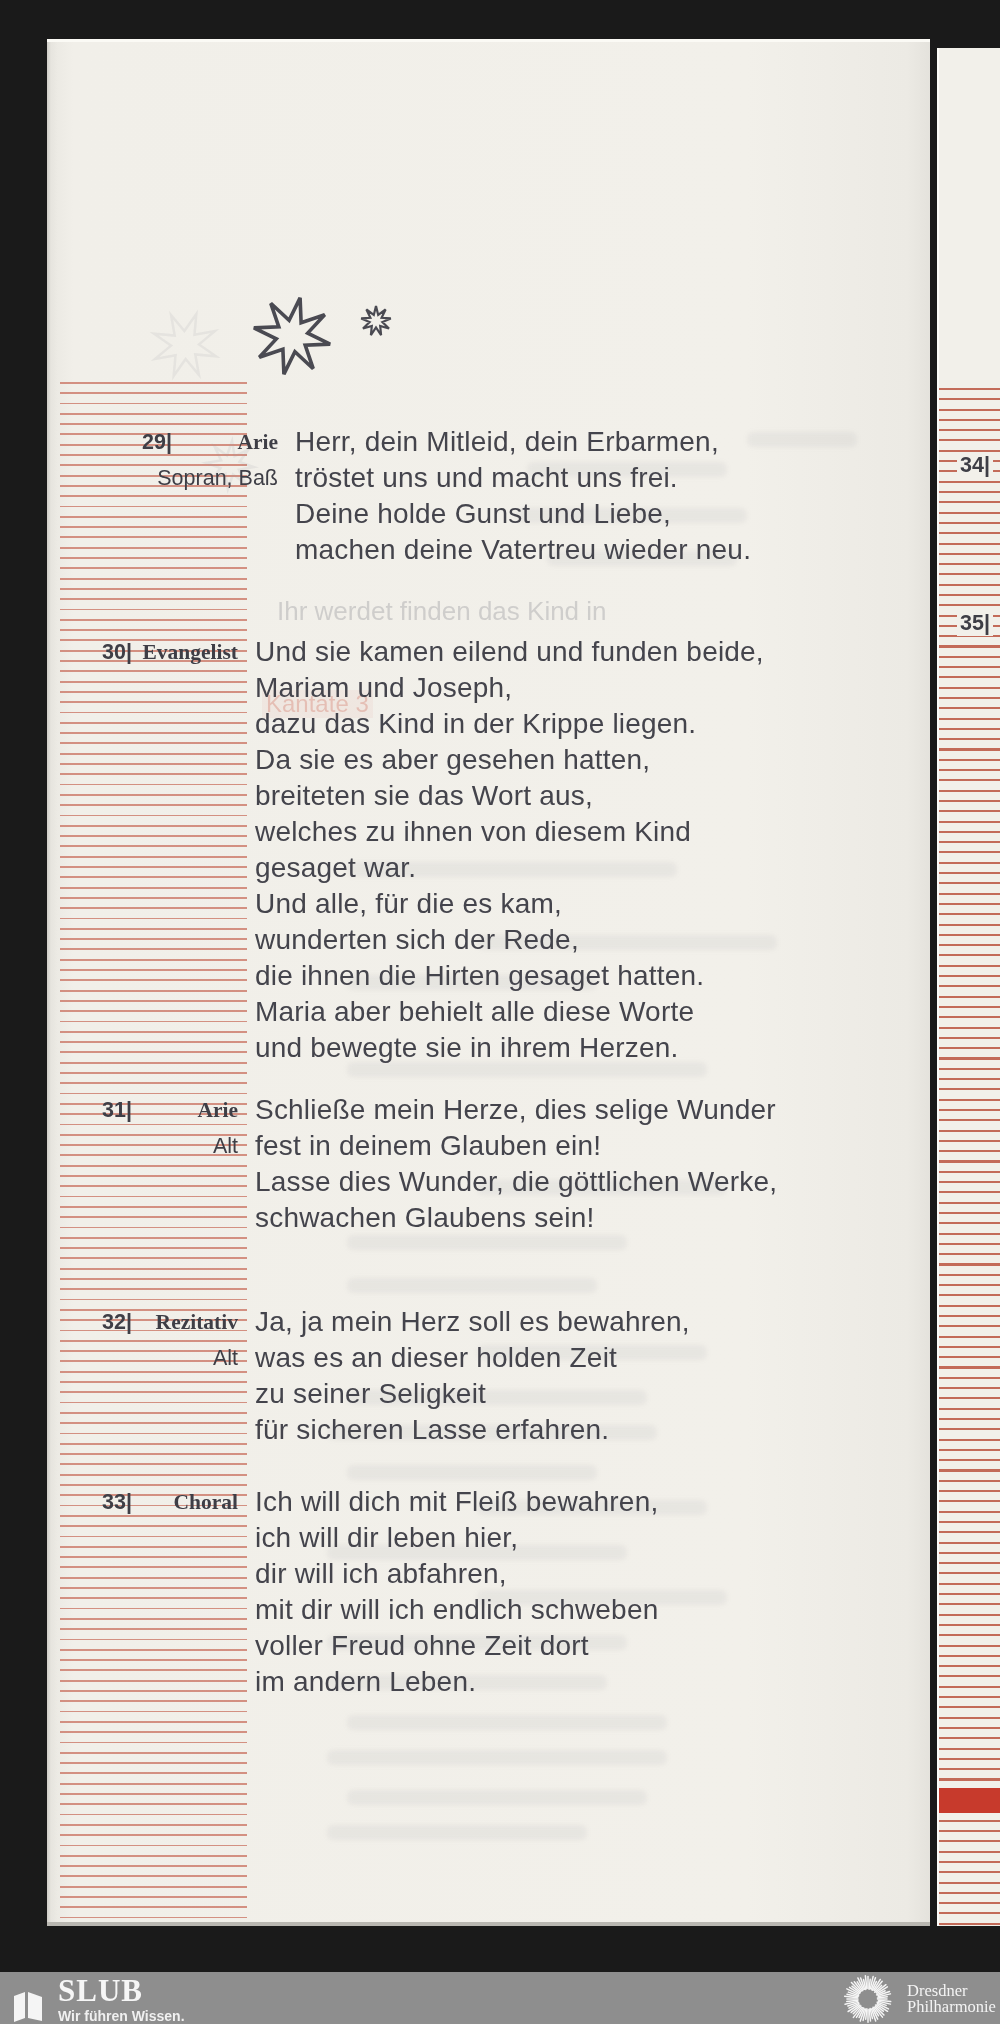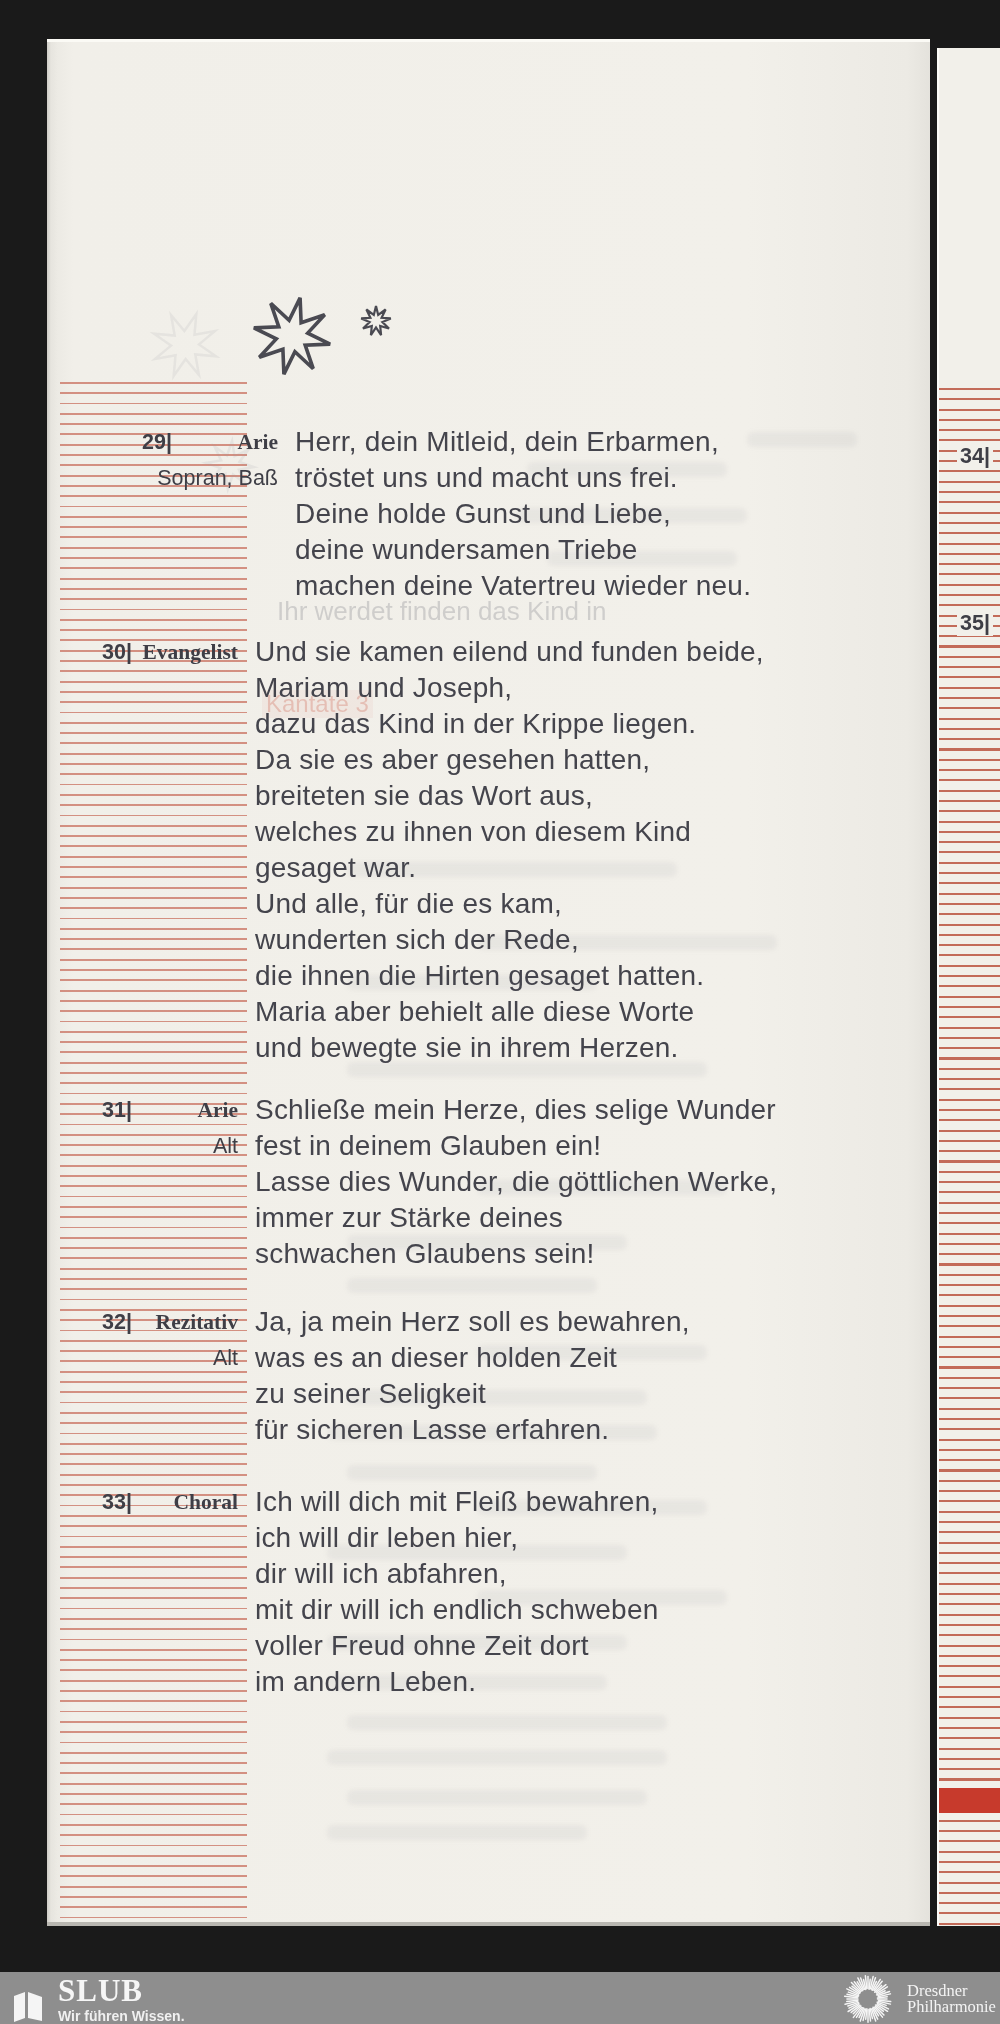--- a/index.html
+++ b/index.html
@@ -118,21 +118,20 @@
   <div id="sections">
       <div class="section" style="top: 382px; margin-left: 40px;">
         <div class="label-col">
           <div><span class="num">29|</span><span class="mlabel">Arie</span></div>
           <div><span class="voice">Sopran, Baß</span></div>
         </div>
         <div class="body-col">
           <div class="tline">Herr, dein Mitleid, dein Erbarmen,</div>
           <div class="tline">tröstet uns und macht uns frei.</div>
           <div class="tline">Deine holde Gunst und Liebe,</div>
-          <div class="tline">deine wundersamen Triebe</div>
           <div class="tline">machen deine Vatertreu wieder neu.</div>
         </div>
       </div>
       <div class="section" style="top: 592px;">
         <div class="label-col">
           <div><span class="num">30|</span><span class="mlabel">Evangelist</span></div>
         </div>
         <div class="body-col">
           <div class="tline">Und sie kamen eilend und funden beide,</div>
           <div class="tline">Mariam und Joseph,</div>
@@ -150,21 +149,20 @@
       </div>
       <div class="section" style="top: 1050px;">
         <div class="label-col">
           <div><span class="num">31|</span><span class="mlabel">Arie</span></div>
           <div><span class="voice">Alt</span></div>
         </div>
         <div class="body-col">
           <div class="tline">Schließe mein Herze, dies selige Wunder</div>
           <div class="tline">fest in deinem Glauben ein!</div>
           <div class="tline">Lasse dies Wunder, die göttlichen Werke,</div>
-          <div class="tline">immer zur Stärke deines</div>
           <div class="tline">schwachen Glaubens sein!</div>
         </div>
       </div>
       <div class="section" style="top: 1262px;">
         <div class="label-col">
           <div><span class="num">32|</span><span class="mlabel">Rezitativ</span></div>
           <div><span class="voice">Alt</span></div>
         </div>
         <div class="body-col">
           <div class="tline">Ja, ja mein Herz soll es bewahren,</div>
@@ -186,21 +184,21 @@
           <div class="tline">im andern Leben.</div>
         </div>
       </div>
     </div>
 </div>
 
 <div class="page sliver">
   <div class="sliver-lines"></div>
   <div class="red-band"></div>
   <div id="margin-numbers">
-      <div class="margin-num" style="top: 395px;">34|</div>
+      <div class="margin-num" style="top: 404px;">34|</div>
       <div class="margin-num" style="top: 562px;">35|</div>
     </div>
 </div>
 
 <div class="footer-bar">
   <div class="slub-block">
     <svg class="book-icon" viewBox="0 0 32 34">
       <polygon points="2,6 13,2 13,28 2,32" fill="#f5f5f5"></polygon>
       <polygon points="16,2 30,7 30,31 16,28" fill="#f5f5f5"></polygon>
     </svg>

